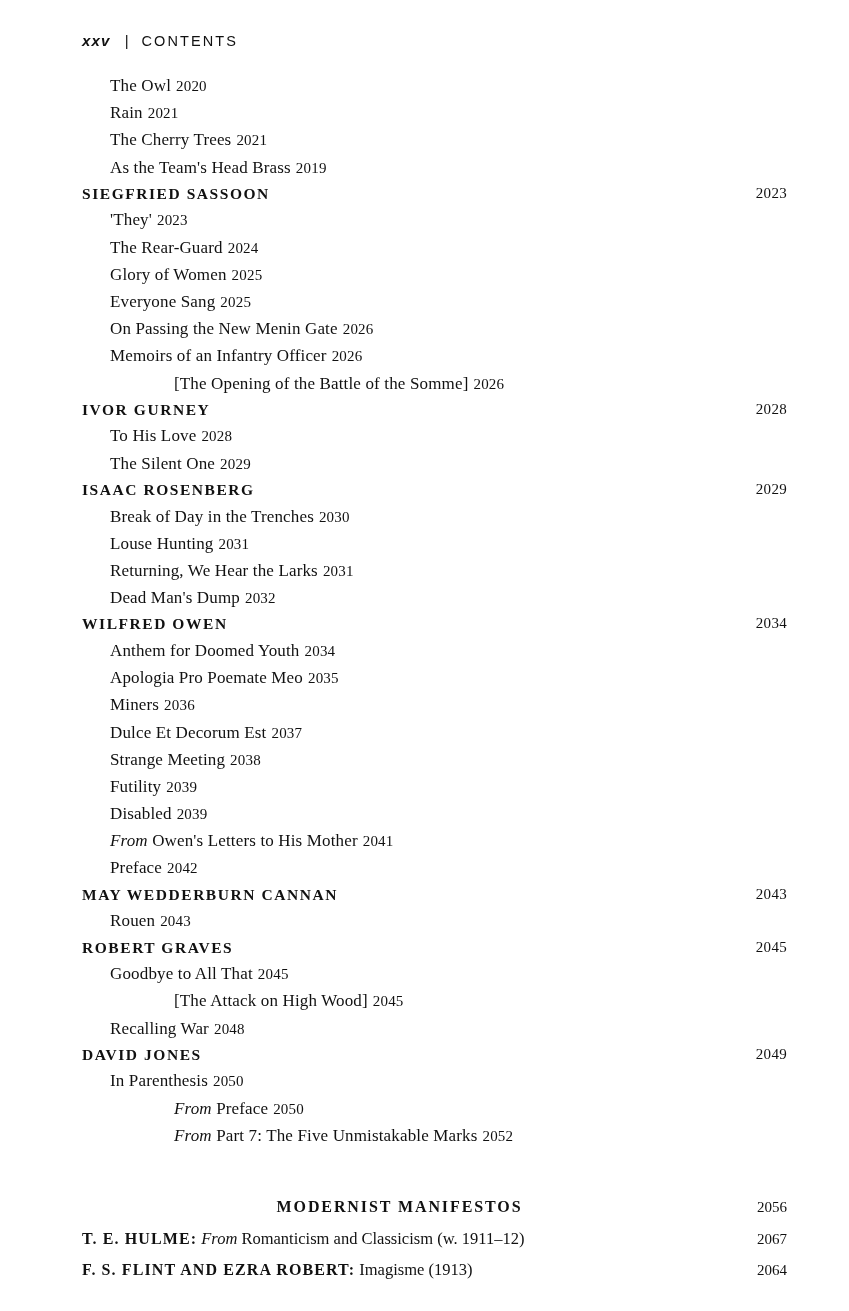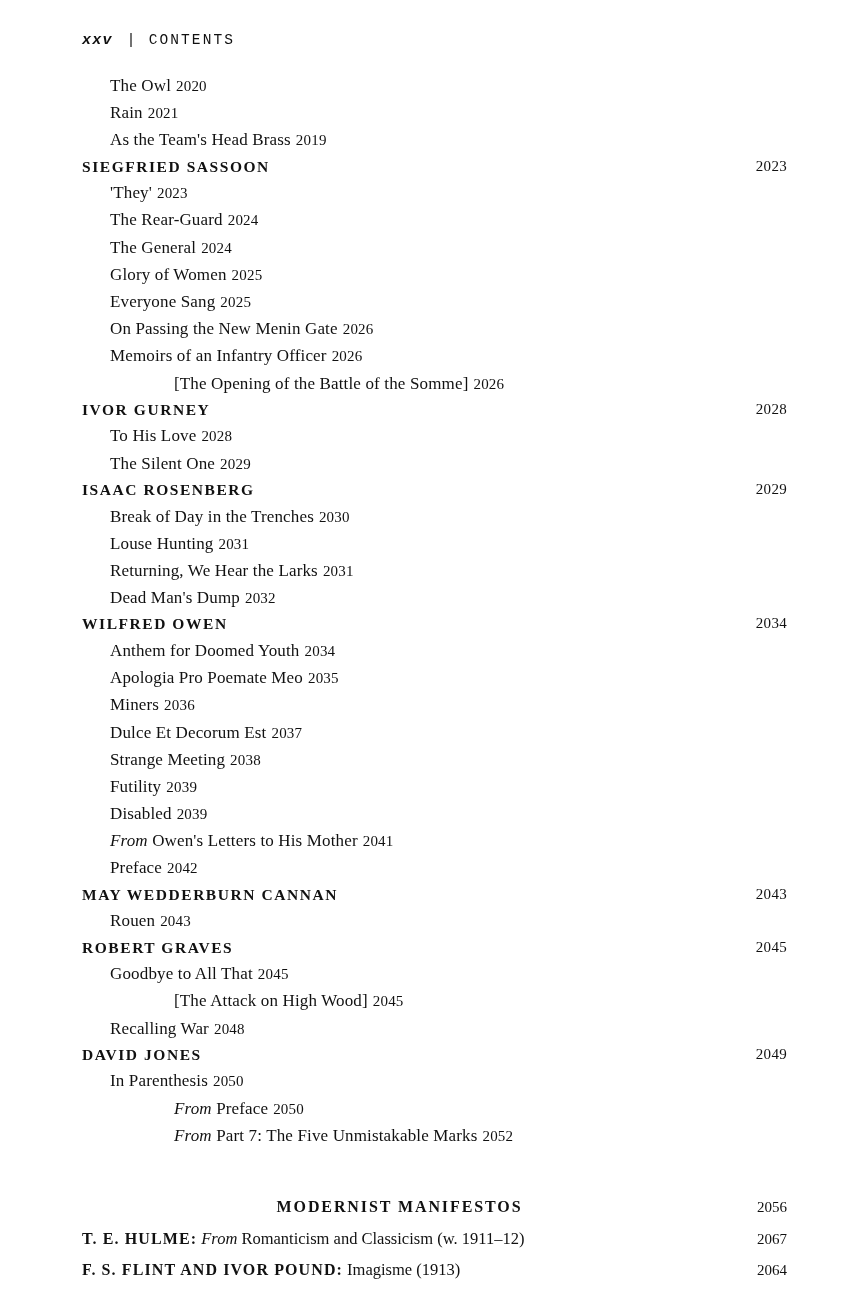--- a/index.html
+++ b/index.html
@@ -19,21 +19,21 @@
     position: relative;
     width: 849px;
     height: 1311px;
     box-sizing: border-box;
     padding: 24px 62px 0 82px;
   }
   
   .runhead {
     display: flex;
     align-items: baseline;
-    font-family: Liberation Mono, monospace;
+    font-family: Liberation Sans, sans-serif;
     margin-top: 8px;
     margin-bottom: 28px;
   }
   .runhead .folio {
     font-style: italic;
     font-weight: 700;
     font-size: 15px;
     letter-spacing: 1.2px;
   }
   .runhead .sep {
@@ -140,34 +140,34 @@
   </div>
 
   <div class="toc" id="toc">
       <div class="row work ind1">
         <span class="txt"><span>The Owl</span><span class="num">2020</span></span>
       </div>
       <div class="row work ind1">
         <span class="txt"><span>Rain</span><span class="num">2021</span></span>
       </div>
       <div class="row work ind1">
+        <span class="txt"><span>The Cherry Trees</span><span class="num">2021</span></span>
+      </div>
+      <div class="row work ind1">
         <span class="txt"><span>As the Team's Head Brass</span><span class="num">2019</span></span>
       </div>
       <div class="row author ind0">
         <span class="txt">SIEGFRIED SASSOON</span>
         <span class="pg">2023</span>
       </div>
       <div class="row work ind1">
         <span class="txt"><span>'They'</span><span class="num">2023</span></span>
       </div>
       <div class="row work ind1">
         <span class="txt"><span>The Rear-Guard</span><span class="num">2024</span></span>
-      </div>
-      <div class="row work ind1">
-        <span class="txt"><span>The General</span><span class="num">2024</span></span>
       </div>
       <div class="row work ind1">
         <span class="txt"><span>Glory of Women</span><span class="num">2025</span></span>
       </div>
       <div class="row work ind1">
         <span class="txt"><span>Everyone Sang</span><span class="num">2025</span></span>
       </div>
       <div class="row work ind1">
         <span class="txt"><span>On Passing the New Menin Gate</span><span class="num">2026</span></span>
       </div>
@@ -273,20 +273,20 @@
     <div class="sect-title-row">
       <span class="sect-title">MODERNIST MANIFESTOS</span>
       <span class="pg">2056</span>
     </div>
     <div id="manifesto-items">
         <div class="mrow">
           <span class="txt"><span class="caps">T. E. HULME:</span> <span class="ital">From</span> <span>Romanticism and Classicism (w. 1911–12)</span></span>
           <span class="pg">2067</span>
         </div>
         <div class="mrow">
-          <span class="txt"><span class="caps">F. S. FLINT AND IVOR POUND:</span> <span>Imagisme (1913)</span></span>
+          <span class="txt"><span class="caps">F. S. FLINT AND EZRA ROBERT:</span> <span>Imagisme (1913)</span></span>
           <span class="pg">2064</span>
         </div>
       </div>
 
   </div>
 
 </div>
 
 </body></html>

